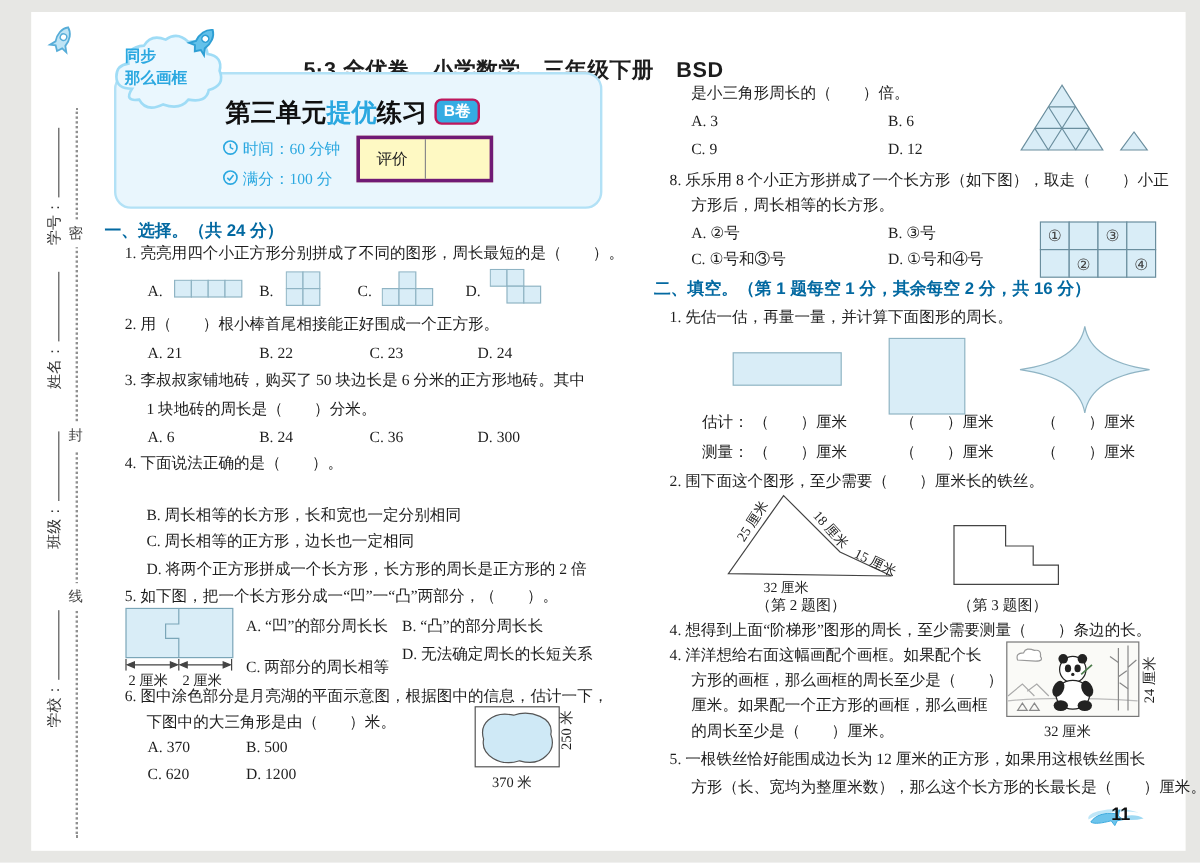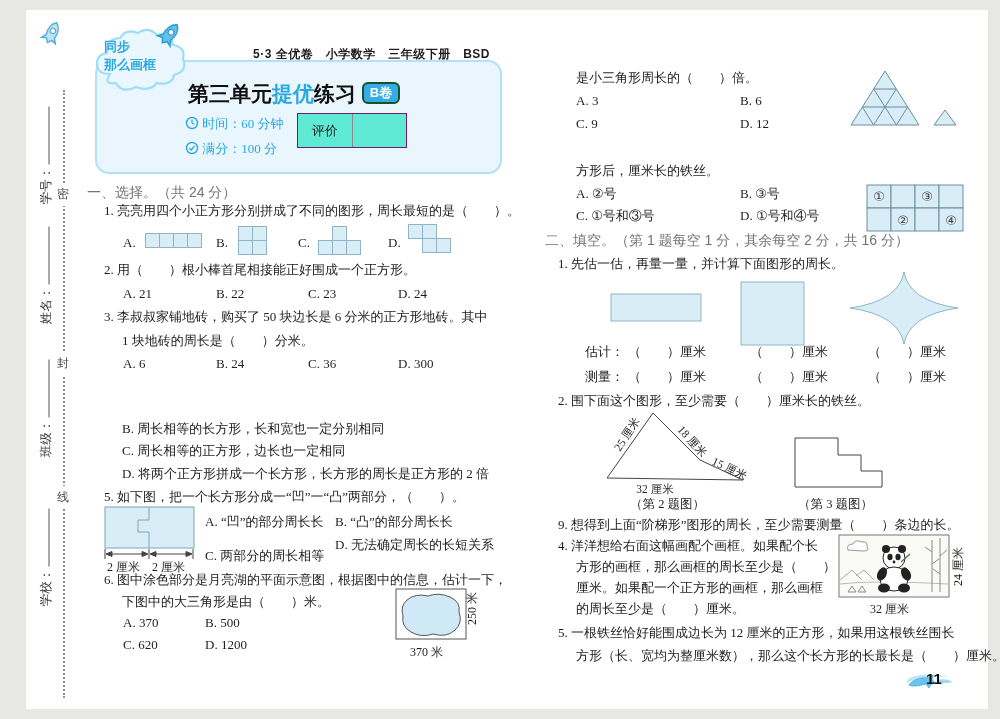--- a/index.html
+++ b/index.html
@@ -1,32 +1,32 @@
 <!DOCTYPE html>
 <html><head>
 <meta charset="utf-8">
 <style>
   html,body{margin:0;padding:0;}
   .scan{position:relative;width:1000px;height:719px;background:#e7e7e4;overflow:hidden;
         font-family:"Liberation Serif",serif;color:#1d1d1d;}
   .sheet{position:absolute;left:26px;top:10px;width:962px;height:699px;background:#ffffff;}
   .abs{position:absolute;white-space:nowrap;}
   .t{font-size:13px;line-height:1.25;}
-  .head{font-family:"Liberation Sans",sans-serif;font-weight:normal;font-size:14px;color:#737373;}
+  .head{font-family:"Liberation Sans",sans-serif;font-weight:bold;font-size:14px;color:#0369a1;}
   .blue{color:#2ba8e0;}
-  .series{font-family:"Liberation Sans",sans-serif;font-weight:bold;font-size:12px;letter-spacing:.5px;}
+  .series{font-family:"Liberation Sans",sans-serif;font-weight:bold;font-size:18px;letter-spacing:.5px;}
   .hbox{position:absolute;left:95px;top:60px;width:403px;height:110px;background:#e9f6fd;
         border:2px solid #b2e1f6;border-radius:14px;}
   .title{font-family:"Liberation Sans",sans-serif;font-weight:bold;font-size:21px;color:#101010;}
-  .paperbadge{display:inline-block;background:#35ace3;border:2px solid #14532d;border-radius:6px;
+  .paperbadge{display:inline-block;background:#35ace3;border:2px solid #be185d;border-radius:6px;
         color:#fff;font-family:"Liberation Sans",sans-serif;font-weight:bold;font-size:13px;
         padding:0 6px;line-height:18px;vertical-align:4px;}
   .info{font-size:13px;color:#2ba8e0;}
-  .evalbox{position:absolute;left:297px;top:113px;width:108px;height:33px;background:#5eead4;
-        border:1px solid #701a75;display:flex;}
+  .evalbox{position:absolute;left:297px;top:113px;width:108px;height:33px;background:#fef9c3;
+        border:3px solid #701a75;display:flex;}
   .evalcell{width:50%;display:flex;align-items:center;justify-content:center;font-size:13px;color:#222;}
   .evalcell.l{border-right:1px solid #8a8a8a;}
   .mfield{position:absolute;left:-28px;width:148px;text-align:center;transform:rotate(-90deg);
         font-size:12.5px;color:#333;}
   .mline{display:inline-block;width:58px;height:11px;border-bottom:1.2px solid #555;margin-left:2px;}
   .dotline{position:absolute;left:63px;top:90px;height:608px;width:0;border-left:2px dotted #909090;}
   .sealchar{position:absolute;left:56px;font-size:12px;color:#444;background:#fff;padding:3px 1px;}
   .vtext{transform:rotate(-90deg);transform-origin:center;text-align:center;font-size:12px;}
   .dim{font-size:12px;}
   .cap{font-size:12.5px;}
@@ -150,20 +150,21 @@
   <div class="abs t" style="left:308px;top:286px;">C. 23</div>
   <div class="abs t" style="left:398px;top:286px;">D. 24</div>
 
   <div class="abs t" style="left:104px;top:309px;">3. 李叔叔家铺地砖，购买了 50 块边长是 6 分米的正方形地砖。其中</div>
   <div class="abs t" style="left:122px;top:333px;">1 块地砖的周长是（　　）分米。</div>
   <div class="abs t" style="left:123px;top:356px;">A. 6</div>
   <div class="abs t" style="left:216px;top:356px;">B. 24</div>
   <div class="abs t" style="left:308px;top:356px;">C. 36</div>
   <div class="abs t" style="left:398px;top:356px;">D. 300</div>
 
+  <div class="abs t" style="left:104px;top:378px;">4. 下面说法正确的是（　　）。</div>
   <div class="abs t" style="left:122px;top:421px;">B. 周长相等的长方形，长和宽也一定分别相同</div>
   <div class="abs t" style="left:122px;top:443px;">C. 周长相等的正方形，边长也一定相同</div>
   <div class="abs t" style="left:122px;top:466px;">D. 将两个正方形拼成一个长方形，长方形的周长是正方形的 2 倍</div>
 
   <div class="abs t" style="left:104px;top:489px;">5. 如下图，把一个长方形分成一“凹”一“凸”两部分，（　　）。</div>
   <div class="abs" style="left:104px;top:506px;">
     <svg width="92" height="44" viewBox="0 0 92 44">
         <rect x="1" y="1" width="89" height="41" fill="#d9edf7" stroke="#7ba6b8"></rect>
         <path d="M45,1 V14 H34 V26 H45 V42" fill="none" stroke="#7ba6b8"></path>
       </svg>
@@ -210,21 +211,22 @@
   <div class="abs" style="left:850px;top:68px;">
     <svg width="112" height="62" viewBox="0 0 112 62">
       <g fill="#d9edf7" stroke="#6a8e9e">
         <polygon points="35,3 1,57 69,57"></polygon>
         <path d="M23.7,21 H46.3 M12.3,39 H57.7 M23.7,21 L46.4,57 M12.3,39 L23.6,57 M46.3,21 L23.6,57 M57.7,39 L46.4,57" fill="none"></path>
         <polygon points="95,42 84,57 106,57"></polygon>
       </g>
     </svg>
   </div>
 
-  <div class="abs t" style="left:576px;top:163px;">方形后，厘米长的铁丝。</div>
+  <div class="abs t" style="left:558px;top:142px;">8. 乐乐用 8 个小正方形拼成了一个长方形（如下图），取走（　　）小正</div>
+  <div class="abs t" style="left:576px;top:163px;">方形后，周长相等的长方形。</div>
   <div class="abs t" style="left:576px;top:186px;">A. ②号</div>
   <div class="abs t" style="left:740px;top:186px;">B. ③号</div>
   <div class="abs t" style="left:576px;top:208px;">C. ①号和③号</div>
   <div class="abs t" style="left:740px;top:208px;">D. ①号和④号</div>
   <div class="abs" style="left:866px;top:184px;">
     <svg width="100" height="50" viewBox="0 0 100 50" style="font-family:'DejaVu Sans',sans-serif;font-size:13px;">
       <g fill="#d9edf7" stroke="#6a8e9e">
         <rect x="1" y="1" width="24" height="23"></rect>
           <rect x="25" y="1" width="24" height="23"></rect>
           <rect x="49" y="1" width="24" height="23"></rect>
@@ -285,21 +287,21 @@
     </svg>
   </div>
   <div class="abs cap" style="left:630px;top:496px;">（第 2 题图）</div>
   <div class="abs" style="left:793px;top:436px;">
     <svg width="92" height="54" viewBox="0 0 92 54">
         <path d="M2,2 H45 V19 H68 V35 H89 V51 H2 Z" fill="#fff" stroke="#444"></path>
       </svg>
   </div>
   <div class="abs cap" style="left:798px;top:496px;">（第 3 题图）</div>
 
-  <div class="abs t" style="left:558px;top:517px;">9. 想得到上面“阶梯形”图形的周长，至少需要测量（　　）条边的长。</div>
+  <div class="abs t" style="left:558px;top:517px;">4. 想得到上面“阶梯形”图形的周长，至少需要测量（　　）条边的长。</div>
 
   <div class="abs t" style="left:558px;top:538px;">4. 洋洋想给右面这幅画配个画框。如果配个长</div>
   <div class="abs t" style="left:576px;top:559px;">方形的画框，那么画框的周长至少是（　　）</div>
   <div class="abs t" style="left:576px;top:580px;">厘米。如果配一个正方形的画框，那么画框</div>
   <div class="abs t" style="left:576px;top:601px;">的周长至少是（　　）厘米。</div>
   <div class="abs" style="left:838px;top:534px;">
     <svg width="112" height="64" viewBox="0 0 112 64">
       <rect x="1" y="1" width="110" height="62" fill="#fafaf7" stroke="#777"></rect>
       <path d="M10,16 Q8,10 15,10 Q17,5 24,8 Q30,7 29,13 Q32,17 25,17 Z" fill="#fff" stroke="#999"></path>
       <path d="M2,46 L14,36 L24,46 M18,42 L26,36 L36,46" fill="none" stroke="#aaa"></path>

